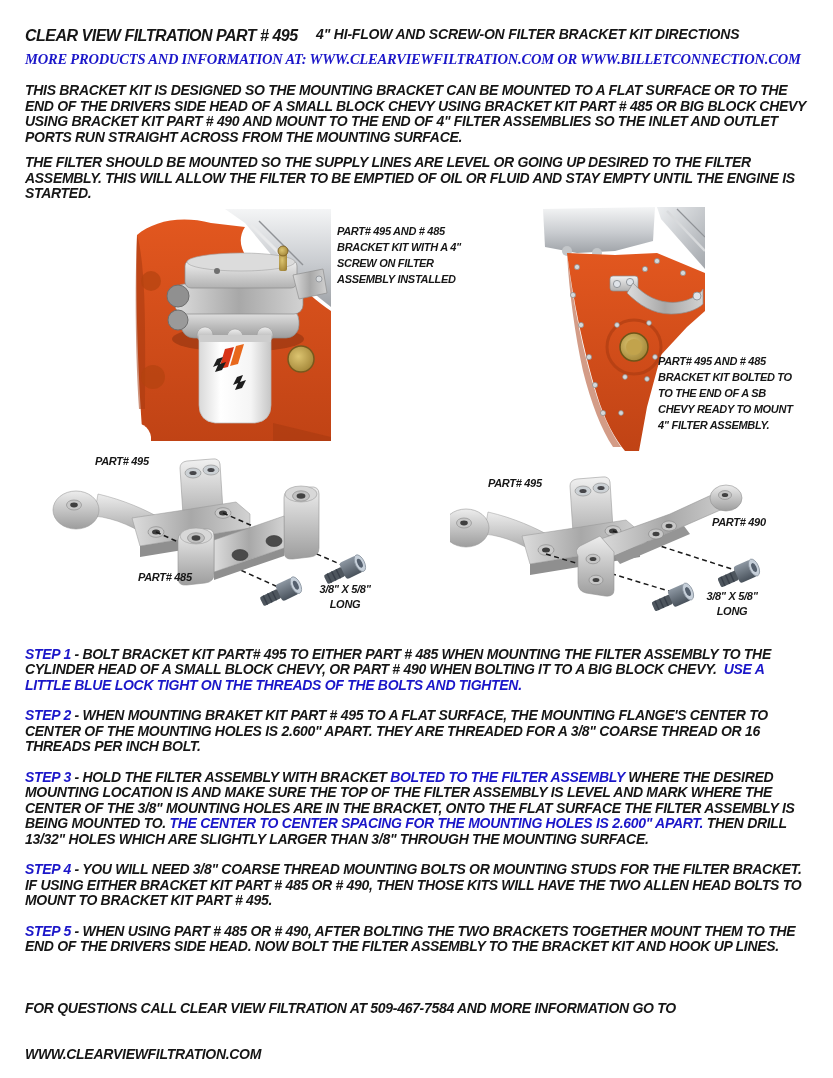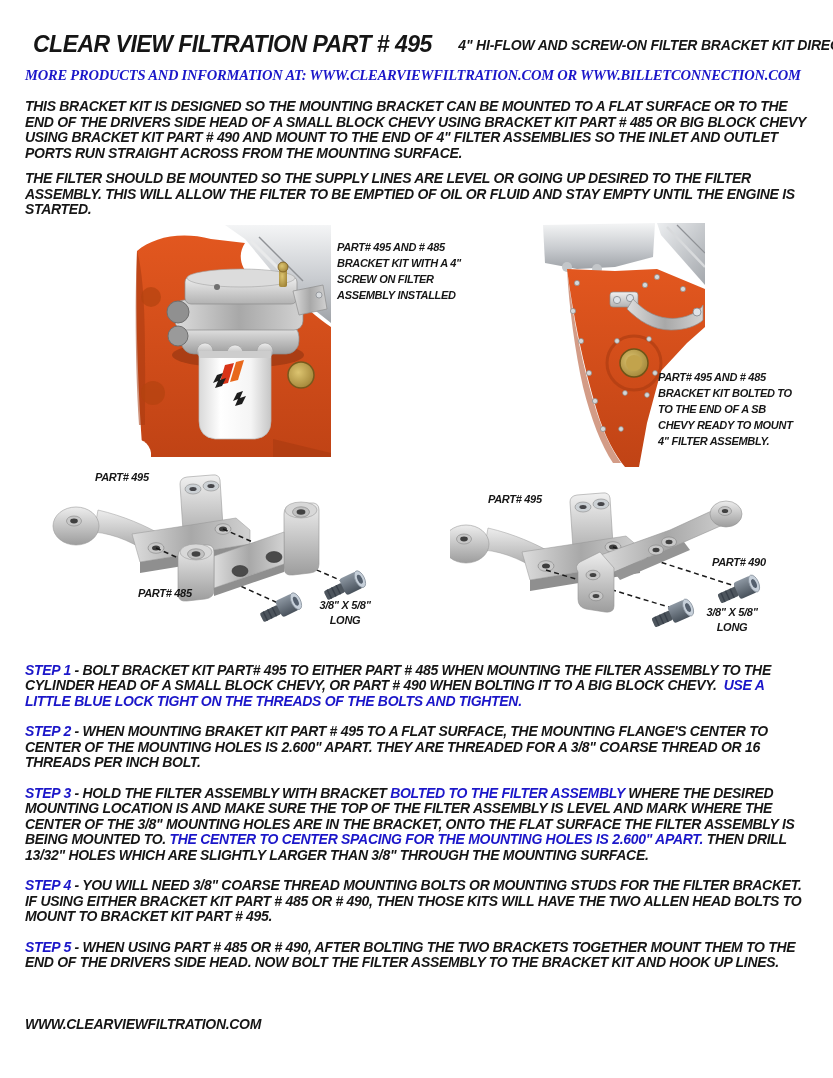--- a/index.html
+++ b/index.html
@@ -10,22 +10,22 @@
     background:#ffffff;
     box-sizing:border-box;
     padding:24px 25px 0 25px;
     font-family:"Liberation Sans", sans-serif;
     font-weight:bold;font-style:italic;
     color:var(--black,#161616);
     overflow:hidden;
   }
   .title-row{white-space:nowrap;}
   h1.title{
-    display:inline-block;margin:8px;
-    font-size:23px;line-height:24px;letter-spacing:-0.5px;
+    display:inline-block;margin:0;
+    font-size:16px;line-height:24px;letter-spacing:-0.5px;
   }
   .subtitle{
     display:inline-block;margin-left:14px;
     font-size:14px;letter-spacing:-0.2px;vertical-align:2px;
   }
   .promo{
     margin-top:3px;
     font-size:14.5px;letter-spacing:-0.2px;
     color:var(--blue,#1b16c9);
     font-family:Liberation Serif, serif;
@@ -280,31 +280,32 @@
     </svg>
 
     <div class="dlabel" style="left:70px;top:10px;">PART# 495</div>
     <div class="dlabel" style="left:113px;top:126px;">PART# 485</div>
     <div class="dlabel boltlabel" style="left:268px;top:138px;width:104px;">
       <div>3/8" X 5/8"</div>
       <div>LONG</div>
     </div>
 
     <div class="dlabel" style="left:463px;top:32px;">PART# 495</div>
-    <div class="dlabel" style="left:687px;top:71px;margin-top:24px;">PART# 490</div>
+    <div class="dlabel" style="left:687px;top:71px;">PART# 490</div>
     <div class="dlabel boltlabel" style="left:652px;top:145px;width:110px;">
       <div>3/8" X 5/8"</div>
       <div>LONG</div>
     </div>
   </section>
 
 
   <p class="body step"><span class="c-blue">STEP 1 </span><span class="c-black">- BOLT BRACKET KIT PART# 495 TO EITHER PART # 485 WHEN MOUNTING THE FILTER ASSEMBLY TO THE CYLINDER HEAD OF A SMALL BLOCK CHEVY, OR PART # 490 WHEN BOLTING IT TO A BIG BLOCK CHEVY.  </span><span class="c-blue">USE A LITTLE BLUE LOCK TIGHT ON THE THREADS OF THE BOLTS AND TIGHTEN.</span></p>
   <p class="body step"><span class="c-blue">STEP 2 </span><span class="c-black">- WHEN MOUNTING BRAKET KIT PART # 495 TO A FLAT SURFACE, THE MOUNTING FLANGE'S CENTER TO CENTER OF THE MOUNTING HOLES IS 2.600" APART. THEY ARE THREADED FOR A 3/8" COARSE THREAD OR 16 THREADS PER INCH BOLT.</span></p>
   <p class="body step"><span class="c-blue">STEP 3 </span><span class="c-black">- HOLD THE FILTER ASSEMBLY WITH BRACKET </span><span class="c-blue">BOLTED TO THE FILTER ASSEMBLY</span><span class="c-black"> WHERE THE DESIRED MOUNTING LOCATION IS AND MAKE SURE THE TOP OF THE FILTER ASSEMBLY IS LEVEL AND MARK WHERE THE CENTER OF THE 3/8" MOUNTING HOLES ARE IN THE BRACKET, ONTO THE FLAT SURFACE THE FILTER ASSEMBLY IS BEING MOUNTED TO. </span><span class="c-blue">THE CENTER TO CENTER SPACING FOR THE MOUNTING HOLES IS 2.600" APART.</span><span class="c-black"> THEN DRILL 13/32" HOLES WHICH ARE SLIGHTLY LARGER THAN 3/8" THROUGH THE MOUNTING SURFACE.</span></p>
   <p class="body step"><span class="c-blue">STEP 4 </span><span class="c-black">- YOU WILL NEED 3/8" COARSE THREAD MOUNTING BOLTS OR MOUNTING STUDS FOR THE FILTER BRACKET. IF USING EITHER BRACKET KIT PART # 485 OR # 490, THEN THOSE KITS WILL HAVE THE TWO ALLEN HEAD BOLTS TO MOUNT TO BRACKET KIT PART # 495.</span></p>
   <p class="body step"><span class="c-blue">STEP 5 </span><span class="c-black">- WHEN USING PART # 485 OR # 490, AFTER BOLTING THE TWO BRACKETS TOGETHER MOUNT THEM TO THE END OF THE DRIVERS SIDE HEAD. NOW BOLT THE FILTER ASSEMBLY TO THE BRACKET KIT AND HOOK UP LINES.</span></p>
 
   <div class="body footer">
+    <div>FOR QUESTIONS CALL CLEAR VIEW FILTRATION AT 509-467-7584 AND MORE INFORMATION GO TO</div>
     <div>WWW.CLEARVIEWFILTRATION.COM</div>
   </div>
 
 </div>
 
 </body></html>

